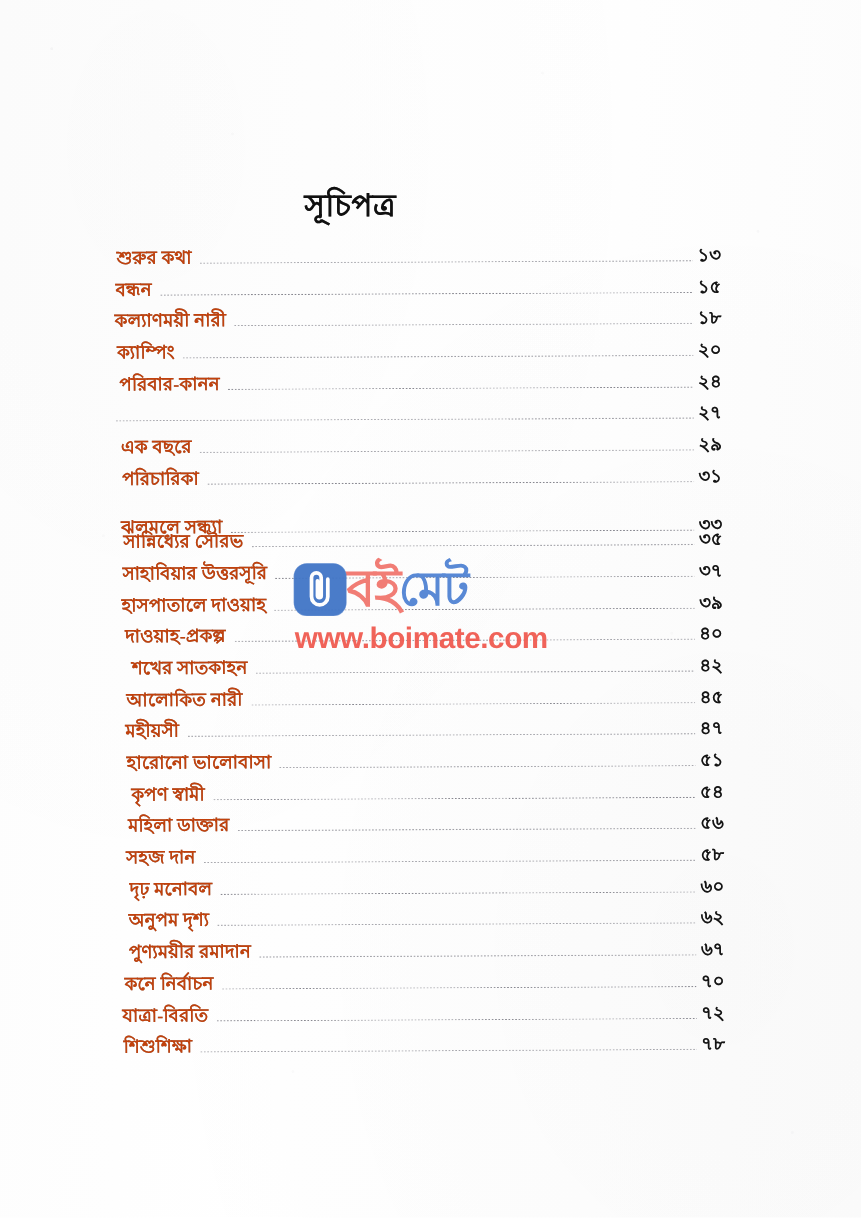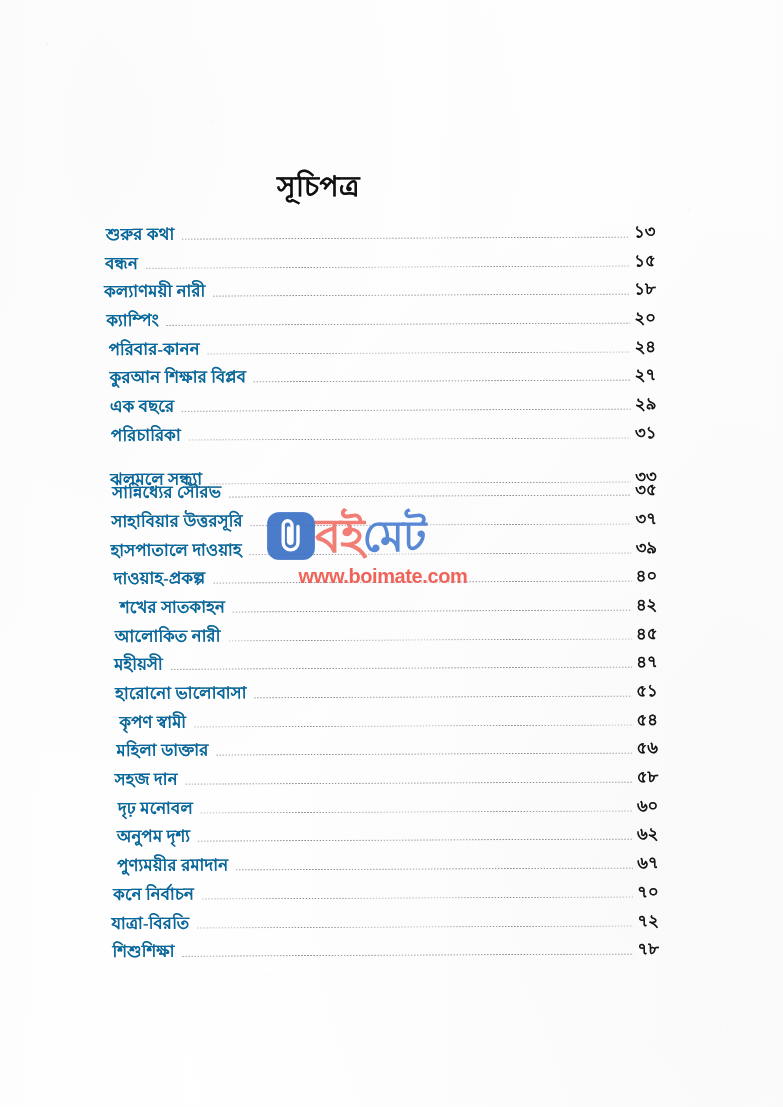--- a/index.html
+++ b/index.html
@@ -80,21 +80,21 @@
     display: flex;
     align-items: baseline;
     height: 28.7px;
     color: #121212;
   }
 
   .toc-label {
     white-space: nowrap;
     font-size: 16.5px;
     font-weight: 700;
-    color: #0369a1;
+    color: #c2410c;
     letter-spacing: .2px;
     text-shadow: 0 0 .5px rgba(0,0,0,.4);
     padding-right: 7px;
   }
 
   .toc-leader {
     flex: 1 1 auto;
     position: relative;
     height: 1px;
     margin: 0 4px 4px 0;
@@ -190,21 +190,21 @@
     font-family: "Liberation Serif", "DejaVu Serif", serif;
     font-size: 43px;
     font-weight: 700;
     color: #4f82d3;
     line-height: 1;
     letter-spacing: -1px;
     margin-left: -3px;
   }
   #wm-url {
     font-family: "Liberation Sans", "DejaVu Sans", sans-serif;
-    font-size: 20px;
+    font-size: 27px;
     font-weight: 700;
     color: #f05a4f;
     letter-spacing: -.4px;
     text-align: center;
     width: 232px;
     margin-top: 1px;
   }
 </style>
 </head>
 <body>
@@ -236,21 +236,20 @@
         <span class="toc-label">ক্যাম্পিং</span>
         <span class="toc-leader"></span>
         <span class="toc-page">২০</span>
       </div>
       <div class="toc-row">
         <span class="toc-label">পরিবার-কানন</span>
         <span class="toc-leader"></span>
         <span class="toc-page">২৪</span>
       </div>
       <div class="toc-row">
-        <span class="toc-label">কুরআন শিক্ষার বিপ্লব</span>
         <span class="toc-leader"></span>
         <span class="toc-page">২৭</span>
       </div>
       <div class="toc-row">
         <span class="toc-label">এক বছরে</span>
         <span class="toc-leader"></span>
         <span class="toc-page">২৯</span>
       </div>
       <div class="toc-row">
         <span class="toc-label">পরিচারিকা</span>

